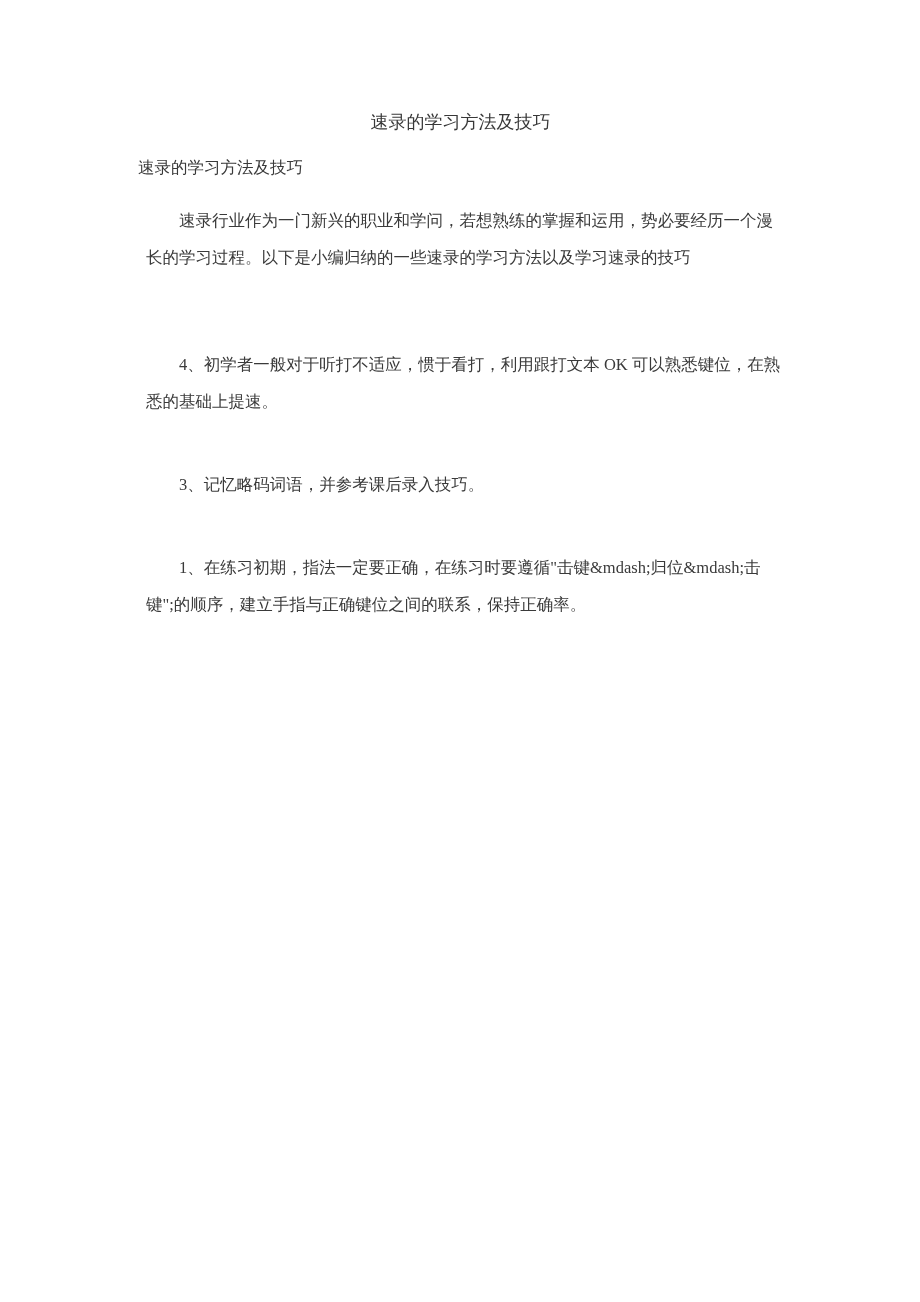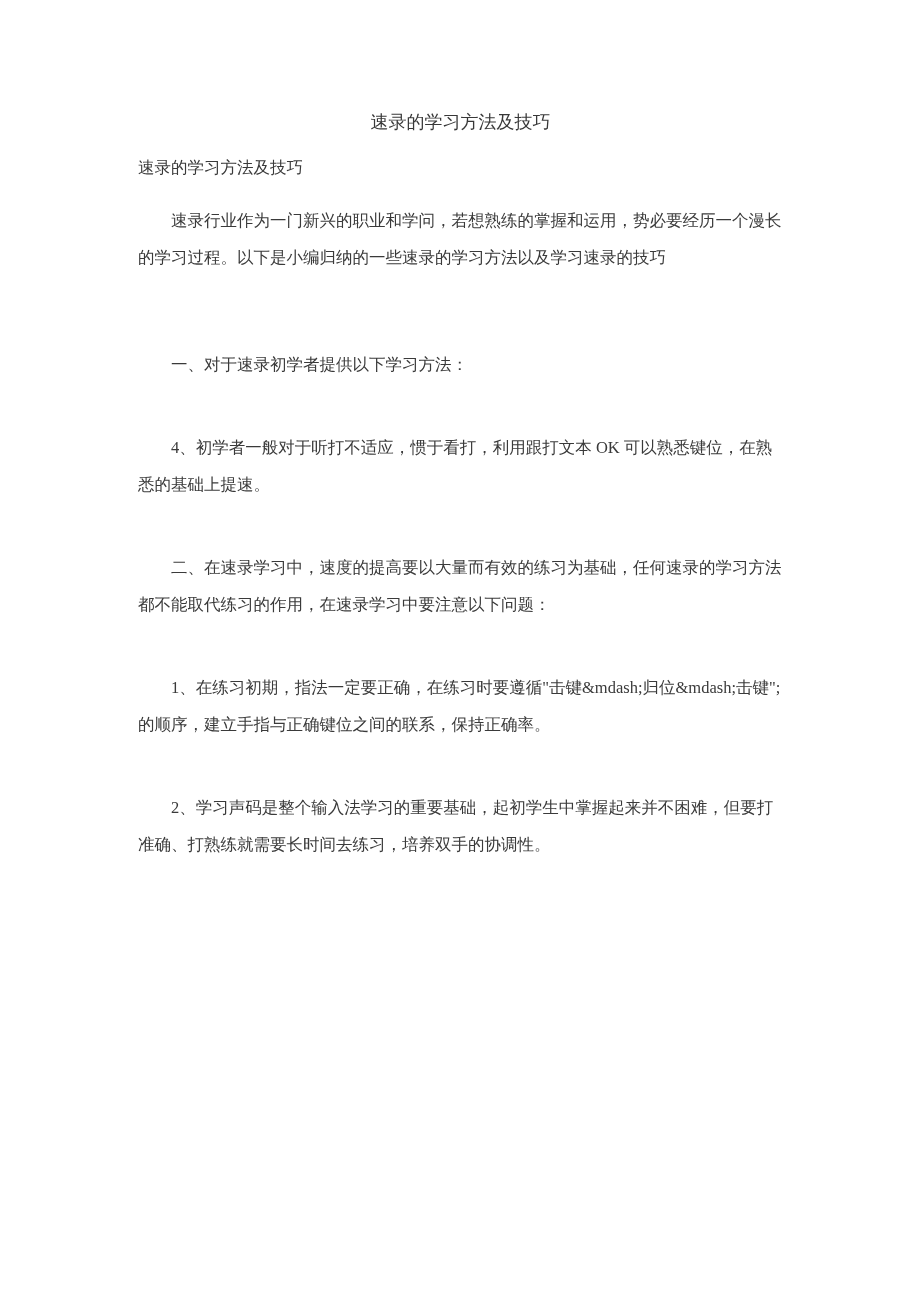--- a/index.html
+++ b/index.html
@@ -29,48 +29,46 @@
   }
   .doc-subtitle {
     font-size: 16.5px;
     line-height: 37px;
     margin: 0 0 16px 0;
     color: #3a3a3a;
   }
   .para {
     font-size: 16.5px;
     line-height: 37px;
-    margin: 0 0 46px 0;
+    margin: 0 0 46px 8px;
     text-indent: 2em;
     color: #3a3a3a;
     word-break: break-all;
     font-family: Liberation Serif, serif;
   }
   .para.intro {
     margin-bottom: 70px;
   }
 </style>
 </head>
 <body>
 
 <div class="page">
 
   <h1 class="doc-title">速录的学习方法及技巧</h1>
 
   <div class="doc-subtitle">速录的学习方法及技巧</div>
 
   <p class="para intro">速录行业作为一门新兴的职业和学问，若想熟练的掌握和运用，势必要经历一个漫长的学习过程。以下是小编归纳的一些速录的学习方法以及学习速录的技巧</p>
 
-  <p class="para">一、对于速录初学者提供以下学习方法：</p>
 
 
   <p class="para">4、初学者一般对于听打不适应，惯于看打，利用跟打文本 OK 可以熟悉键位，在熟悉的基础上提速。</p>
 
+  <p class="para">3、记忆略码词语，并参考课后录入技巧。</p>
 
 
 
-  <p class="para">二、在速录学习中，速度的提高要以大量而有效的练习为基础，任何速录的学习方法都不能取代练习的作用，在速录学习中要注意以下问题：</p>
 
   <p class="para">1、在练习初期，指法一定要正确，在练习时要遵循"击键&amp;mdash;归位&amp;mdash;击键";的顺序，建立手指与正确键位之间的联系，保持正确率。</p>
 
-  <p class="para">2、学习声码是整个输入法学习的重要基础，起初学生中掌握起来并不困难，但要打准确、打熟练就需要长时间去练习，培养双手的协调性。</p>
 
 </div>
 
 </body></html>

